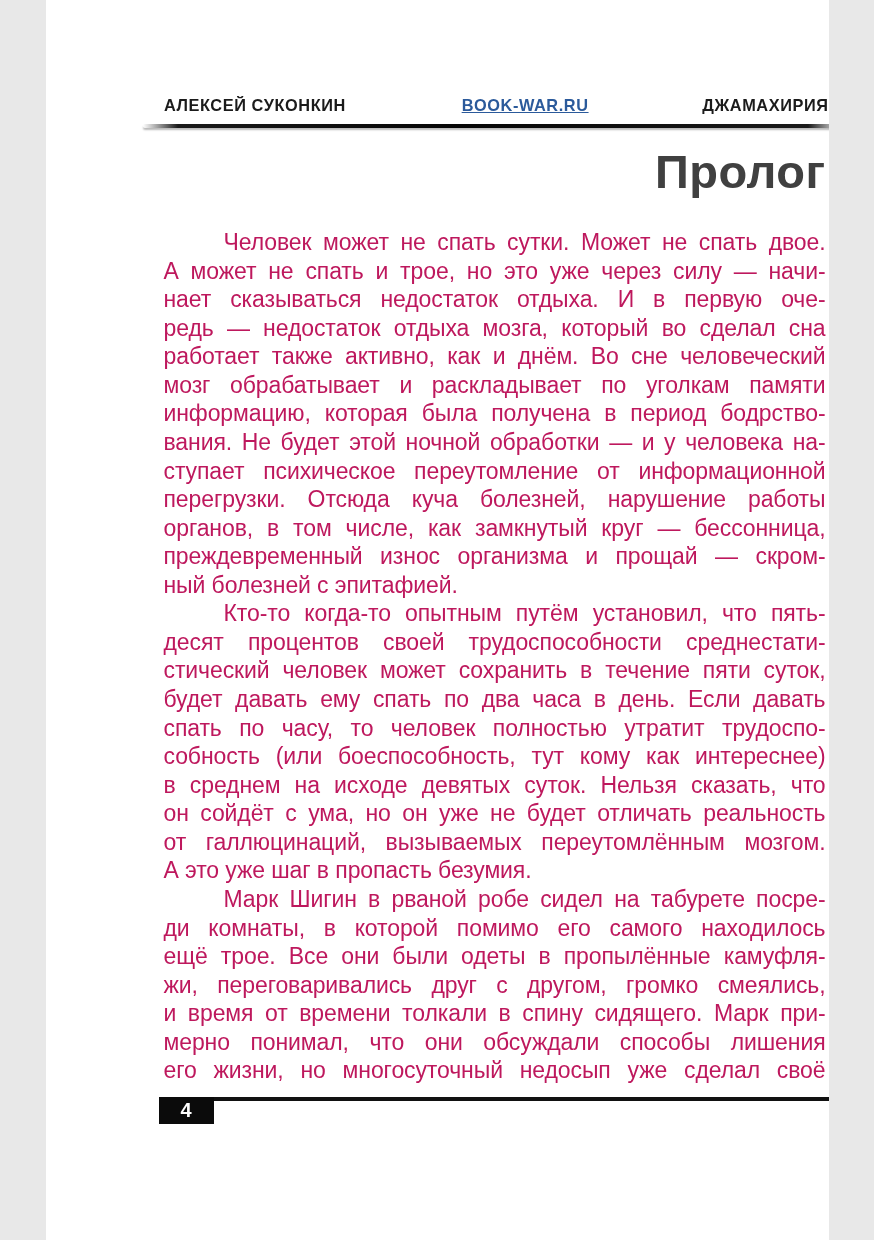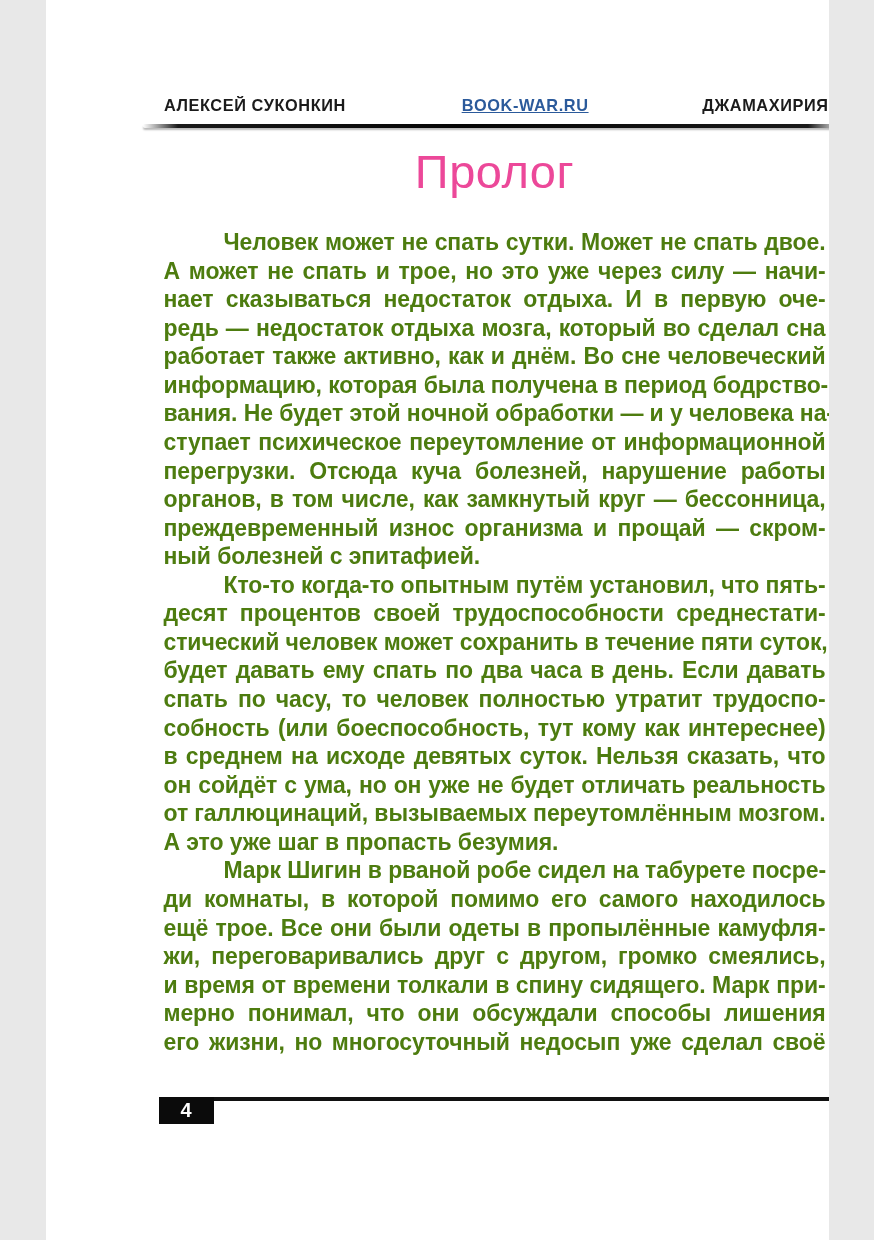--- a/index.html
+++ b/index.html
@@ -32,39 +32,38 @@
     position:absolute;
     top:124px; left:97px; width:700px; height:4px;
     border-radius:2px;
     background:linear-gradient(90deg, rgba(26,26,26,0) 0%, #1a1a1a 5%, #050505 45%, #1a1a1a 95%, rgba(26,26,26,0) 100%);
     box-shadow:0 2px 2px rgba(0,0,0,0.28);
   }
   
   .chapter-title {
     position:absolute;
     top:138px; left:118px; width:662px; height:68px;
-    text-align:center;
-    font-size:47px; font-weight:normal; letter-spacing:0.5px;
-    color:#ec4899;
+    text-align:right;
+    font-size:47px; font-weight:bold; letter-spacing:0.5px;
+    color:#404040;
     line-height:68px;
   }
   
   .body-text {
     position:absolute;
     top:228px; left:118px; width:662px;
   }
   .body-line {
     height:28.57px; line-height:28.57px;
     font-size:23px; letter-spacing:-0.1px;
-    color:#4d7c0f;
+    color:#be185d;
     text-align:justify;
     text-align-last:justify;
     white-space:nowrap;
     overflow:visible;
-    font-weight:bold;
   }
   .body-line.first-line { padding-left:60px; }
   .body-line.last-line { text-align-last:left; }
   
   .footer-rule {
     position:absolute;
     top:1097px; left:113px; width:672px; height:3.5px;
     background:#111111;
   }
   .page-number-badge {
@@ -90,20 +89,21 @@
   <div class="head-divider"></div>
 
   <div class="chapter-title">Пролог</div>
 
   <div class="body-text" id="body-text">
       <div class="body-line first-line">Человек может не спать сутки. Может не спать двое.</div>
       <div class="body-line">А может не спать и трое, но это уже через силу — начи-</div>
       <div class="body-line">нает сказываться недостаток отдыха. И в первую оче-</div>
       <div class="body-line">редь — недостаток отдыха мозга, который во сделал сна</div>
       <div class="body-line">работает также активно, как и днём. Во сне человеческий</div>
+      <div class="body-line">мозг обрабатывает и раскладывает по уголкам памяти</div>
       <div class="body-line">информацию, которая была получена в период бодрство-</div>
       <div class="body-line">вания. Не будет этой ночной обработки — и у человека на-</div>
       <div class="body-line">ступает психическое переутомление от информационной</div>
       <div class="body-line">перегрузки. Отсюда куча болезней, нарушение работы</div>
       <div class="body-line">органов, в том числе, как замкнутый круг — бессонница,</div>
       <div class="body-line">преждевременный износ организма и прощай — скром-</div>
       <div class="body-line last-line">ный болезней с эпитафией.</div>
       <div class="body-line first-line">Кто-то когда-то опытным путём установил, что пять-</div>
       <div class="body-line">десят процентов своей трудоспособности среднестати-</div>
       <div class="body-line">стический человек может сохранить в течение пяти суток,</div>

